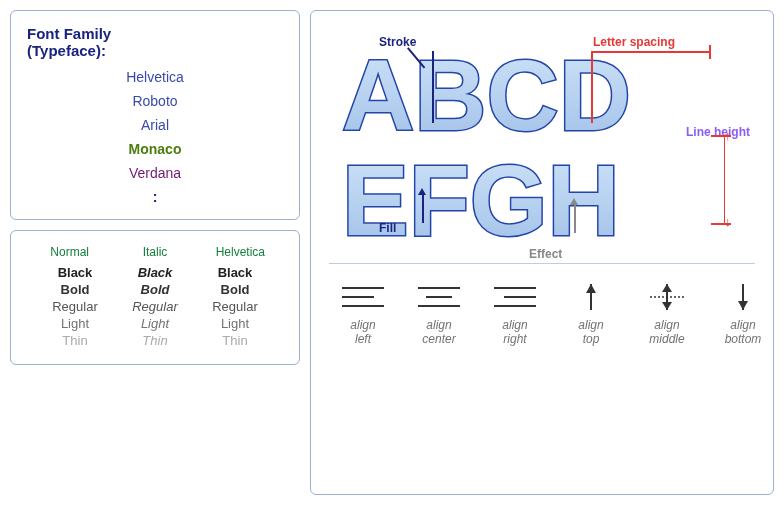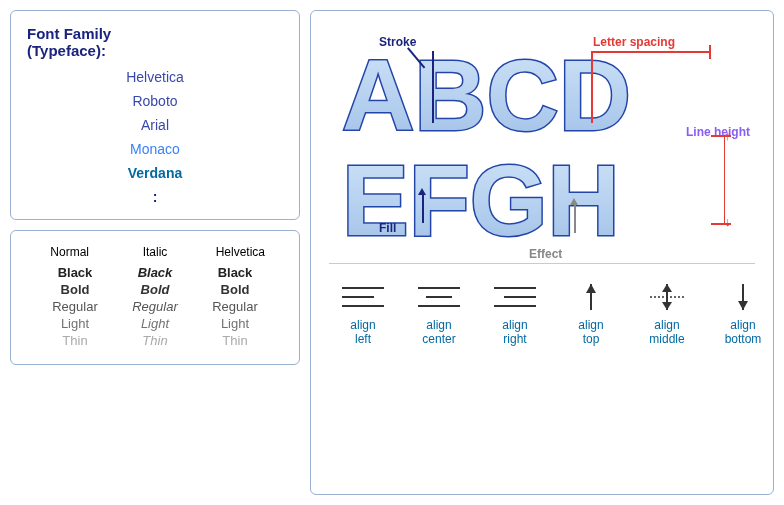--- a/index.html
+++ b/index.html
@@ -56,21 +56,21 @@
     .weight-table {
       width: 100%;
     }
     .weight-header {
       display: flex;
       justify-content: space-around;
       margin-bottom: 6px;
     }
     .weight-header span {
       font-size: 12px;
-      color: #000000;
+      color: #15803d;
       width: 80px;
       text-align: center;
     }
     .weight-row {
       display: flex;
       justify-content: center;
       margin-bottom: 2px;
     }
     .weight-cell {
       width: 80px;
@@ -146,38 +146,39 @@
       min-width: 68px;
     }
 
     .align-icon {
       width: 50px;
       height: 34px;
     }
 
     .align-label {
       font-size: 12px;
-      color: #0369a1;
+      color: #737373;
       text-align: center;
       line-height: 1.2;
+      font-style: italic;
     }
   </style>
 </head>
 <body>
 
 <div class="left-col">
 
   <div class="card">
     <div class="card-title">Font Family<br>(Typeface):</div>
     <div class="font-family-list">
       <span>Helvetica</span>
       <span>Roboto</span>
       <span>Arial</span>
-      <span style="font-weight:normal;color:#3b82f6">Monaco</span>
-      <span style="font-weight:bold;color:#0369a1">Verdana</span>
+      <span style="font-weight:bold;color:#4d7c0f">Monaco</span>
+      <span style="font-weight:normal;color:#701a75">Verdana</span>
       <span class="ellipsis">:</span>
     </div>
   </div>
 
   <div class="card">
     <div class="weight-table">
       <div class="weight-header">
         <span>Normal</span>
         <span>Italic</span>
         <span>Helvetica</span>

